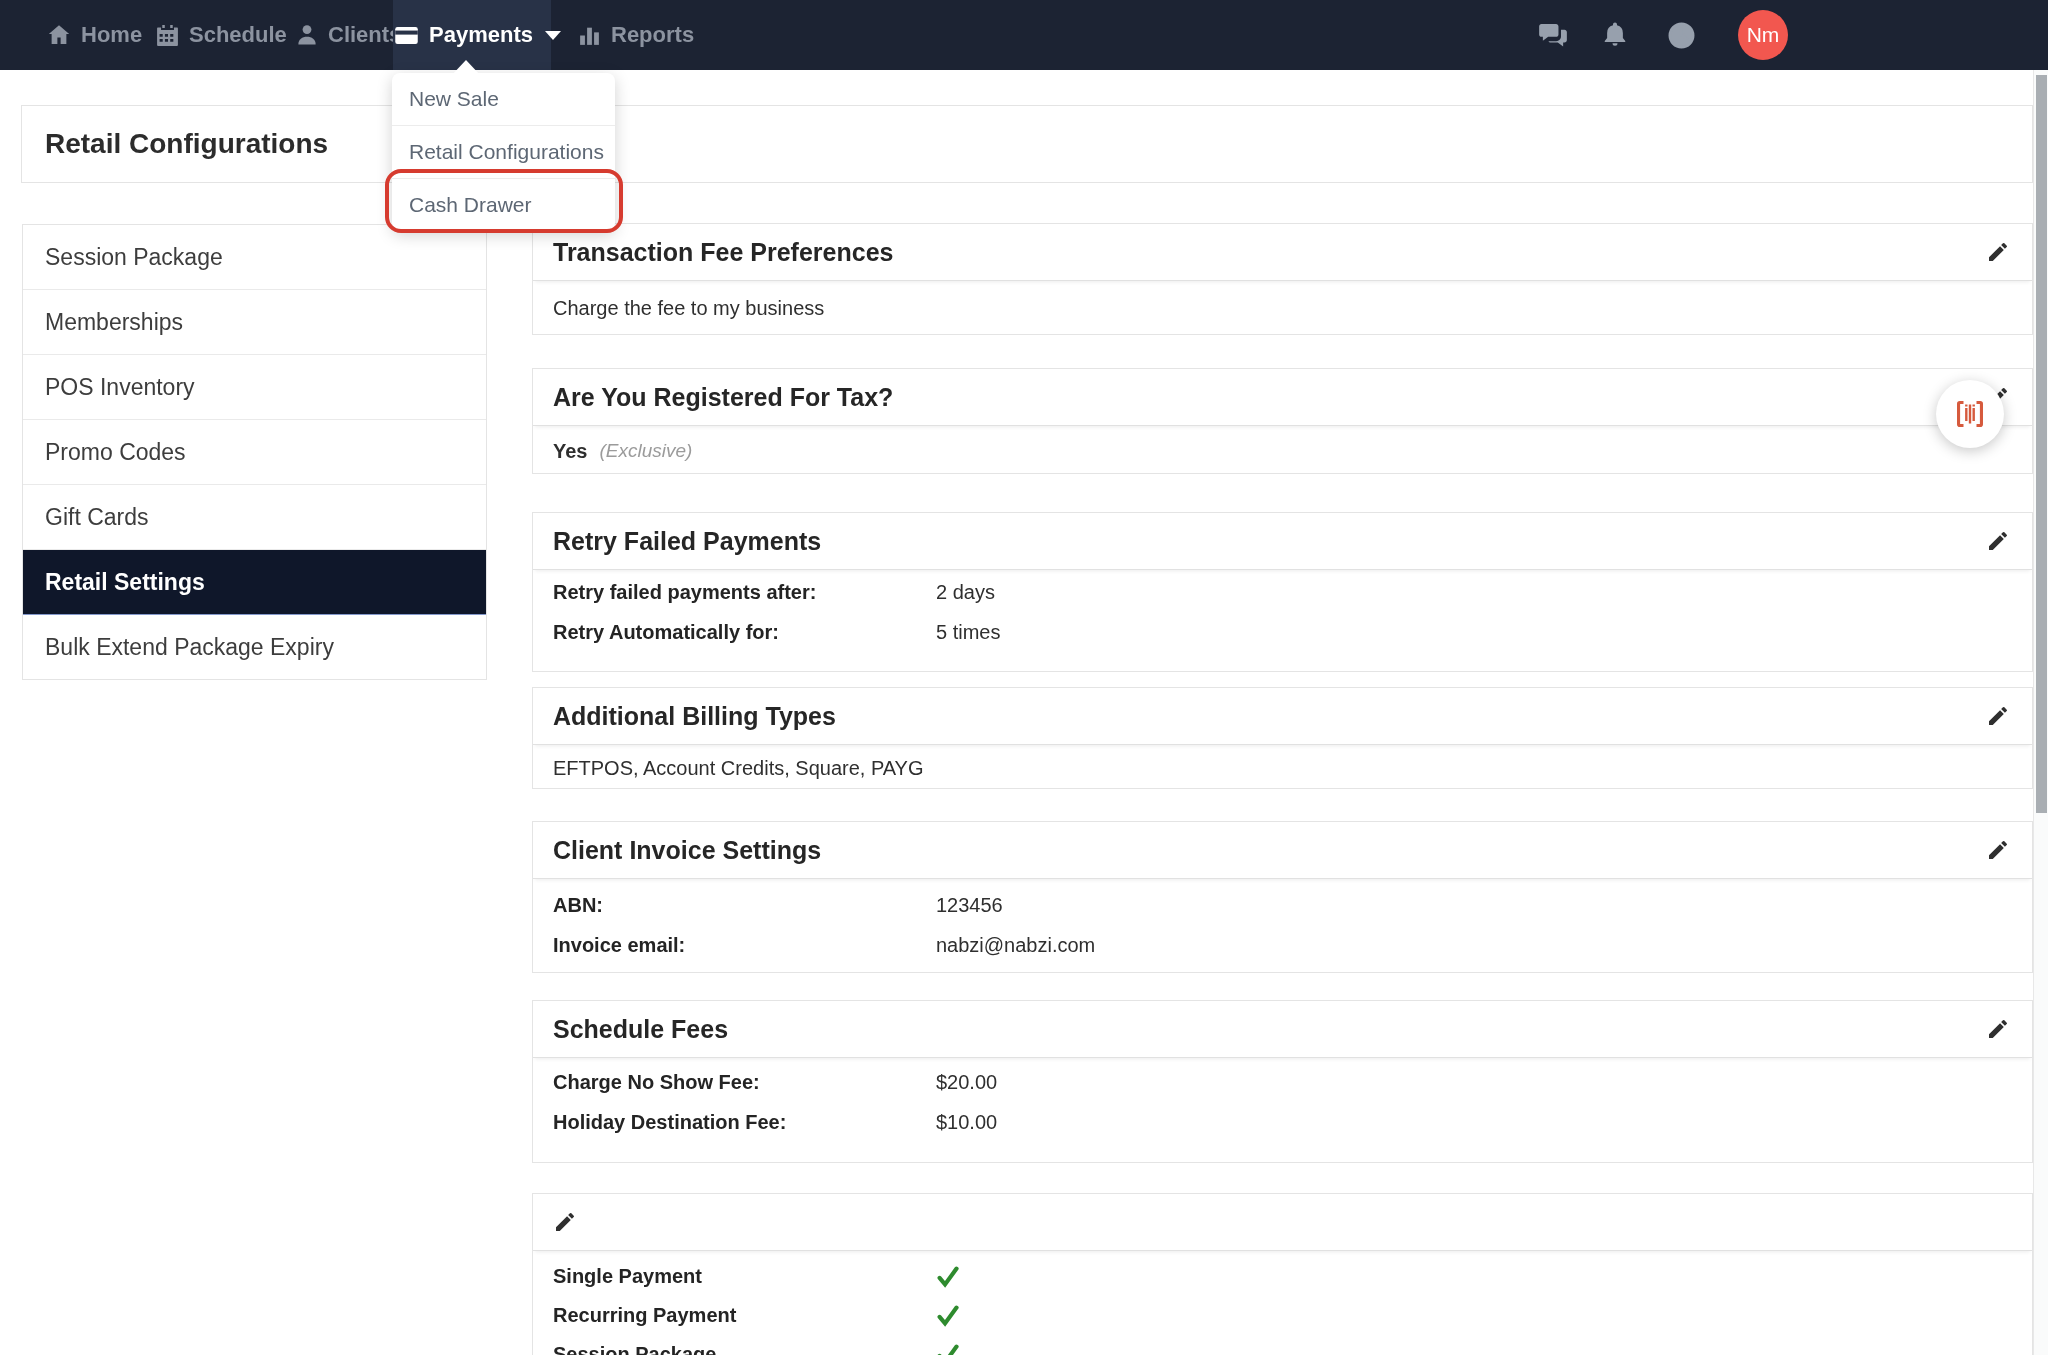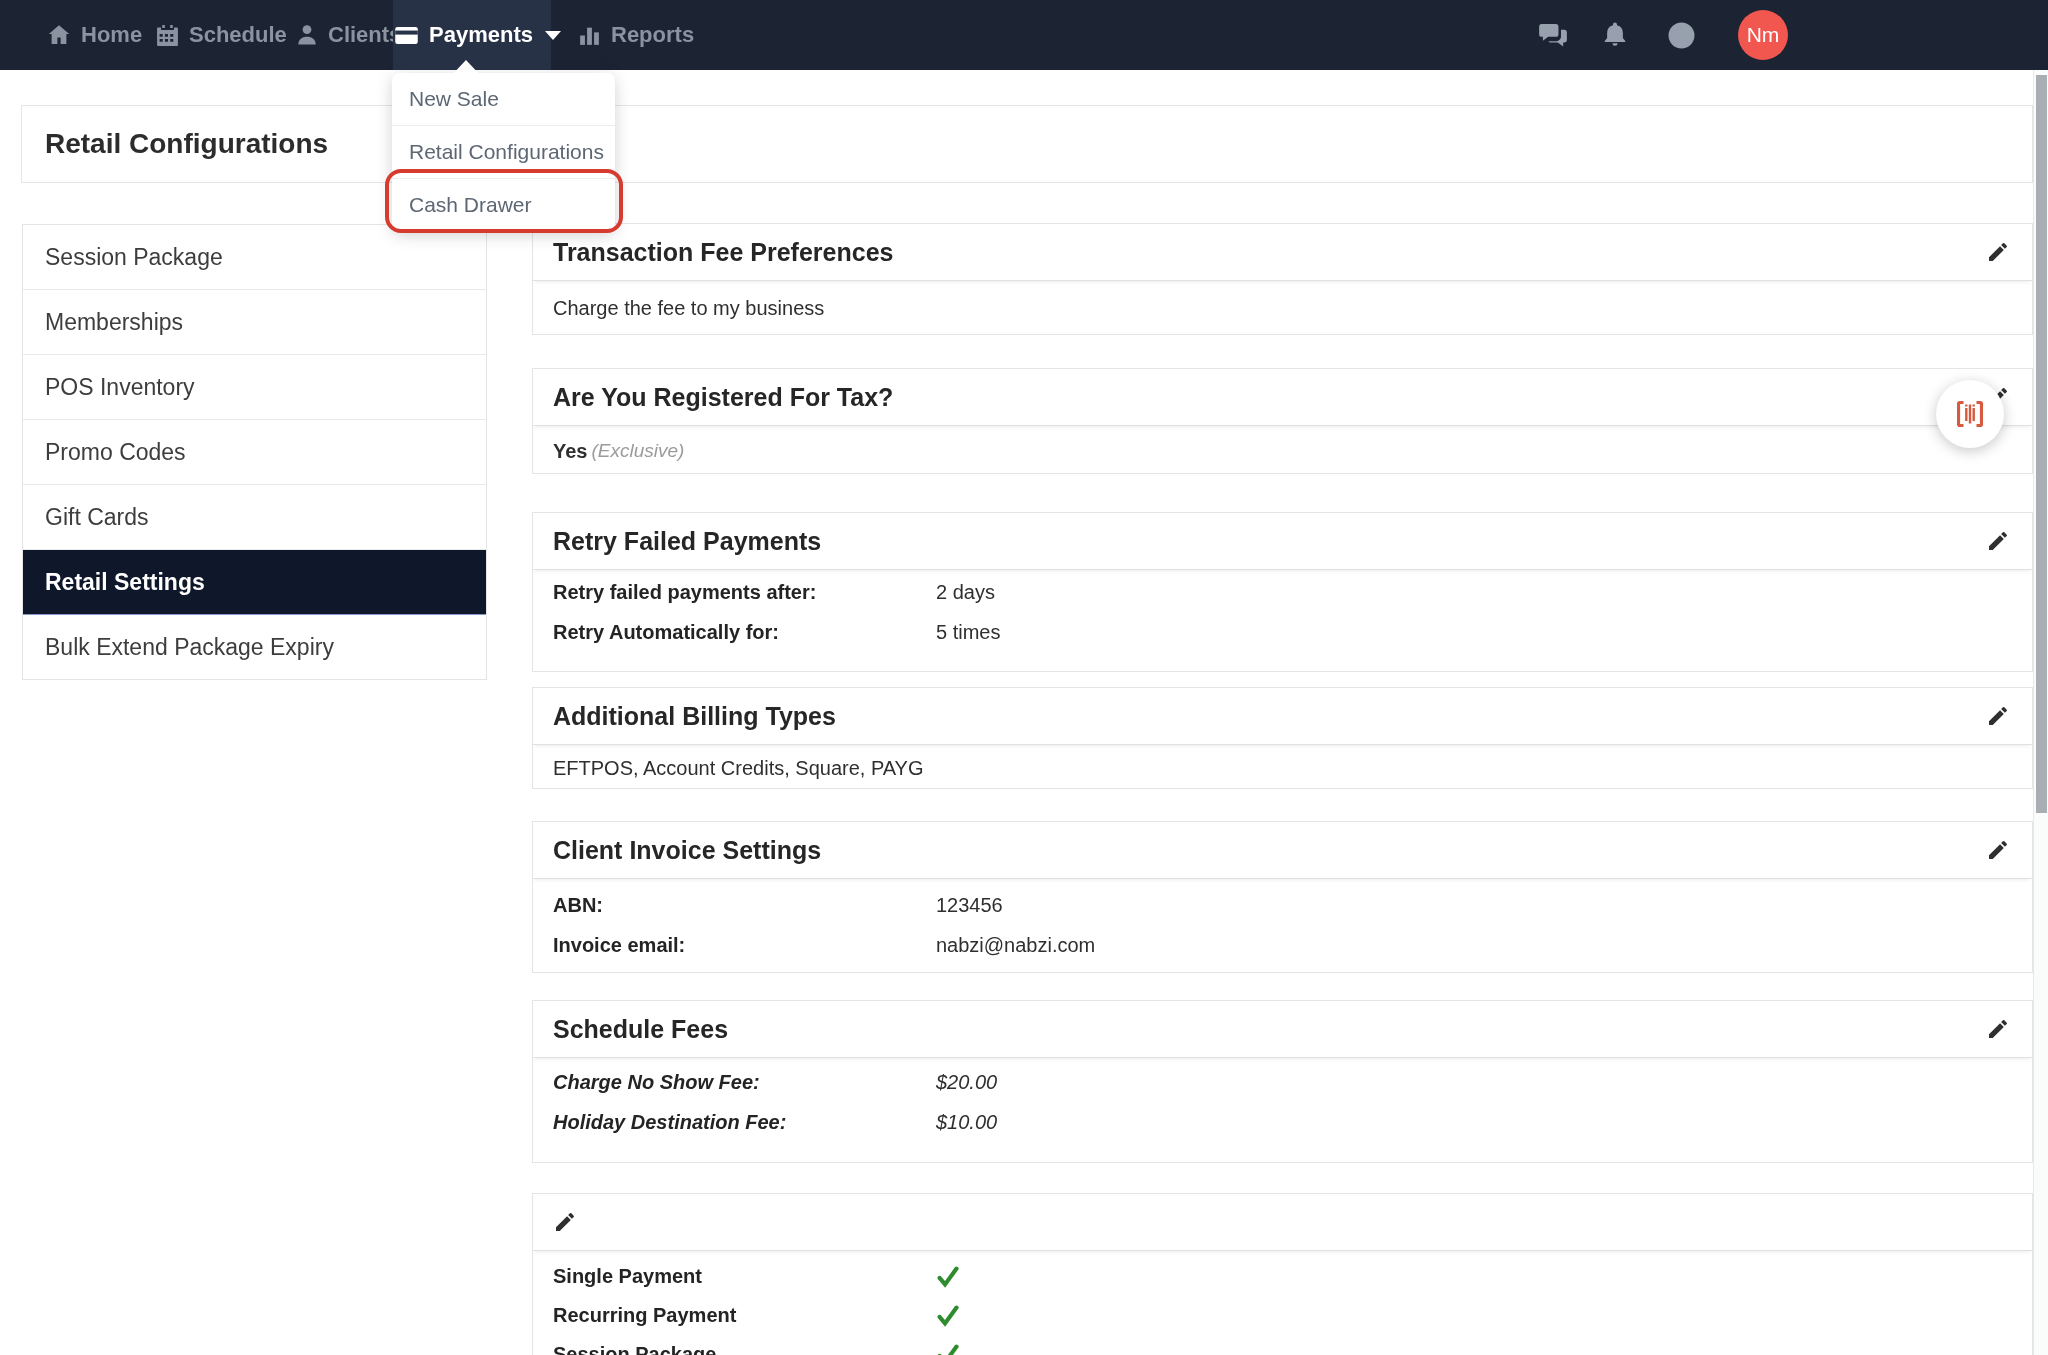--- a/index.html
+++ b/index.html
@@ -51,28 +51,28 @@
   
   .panel{position:absolute;left:532px;width:1501px;background:#fff;border:1px solid #e4e4e4;
     box-sizing:border-box;z-index:5;overflow:hidden;}
   .panel-header{height:56px;display:flex;align-items:center;padding:0 22px 0 20px;
     border-bottom:1px solid #e1e1e1;box-shadow:0 3px 4px -2px rgba(0,0,0,.08);}
   .panel-title{font-size:25px;font-weight:bold;color:#262626;flex:1;}
   .pencil-btn{color:#2f2f2f;cursor:pointer;display:flex;}
   .pencil-btn svg{fill:currentColor;}
   .p-row{height:40px;display:flex;align-items:center;padding-left:20px;font-size:20px;color:#2f2f2f;}
   .p-row .lbl{font-weight:bold;width:383px;flex:none;color:#242424;}
-  .note{font-style:italic;color:#9b9b9b;margin-left:4px;font-size:19px;}
+  .note{font-style:italic;color:#9b9b9b;margin-left:12px;font-size:19px;}
   .strong-val{font-weight:700;}
   .b1 .p-row{height:55px;}
   .b2 .p-row{height:50px;}
   .b3{padding-top:2px;}
   .b4 .p-row{height:46px;}
   .b5{padding-top:6px;}
-  .b6{padding-top:4px;font-style:italic;}
+  .b6{padding-top:4px;}
   .b7{padding-top:6px;}
   .b7 .p-row{height:39px;}
   .check svg{display:block;}
   
   .float-widget{position:absolute;left:1936px;top:380px;width:68px;height:68px;border-radius:50%;
     background:#fff;box-shadow:0 3px 14px rgba(0,0,0,.22);display:flex;align-items:center;
     justify-content:center;z-index:30;cursor:pointer;}
   
   .scroll-track{position:absolute;left:2033px;top:70px;width:15px;height:1285px;background:#fafbfb;
     border-left:1px solid #e8e8e8;box-sizing:border-box;z-index:60;}

